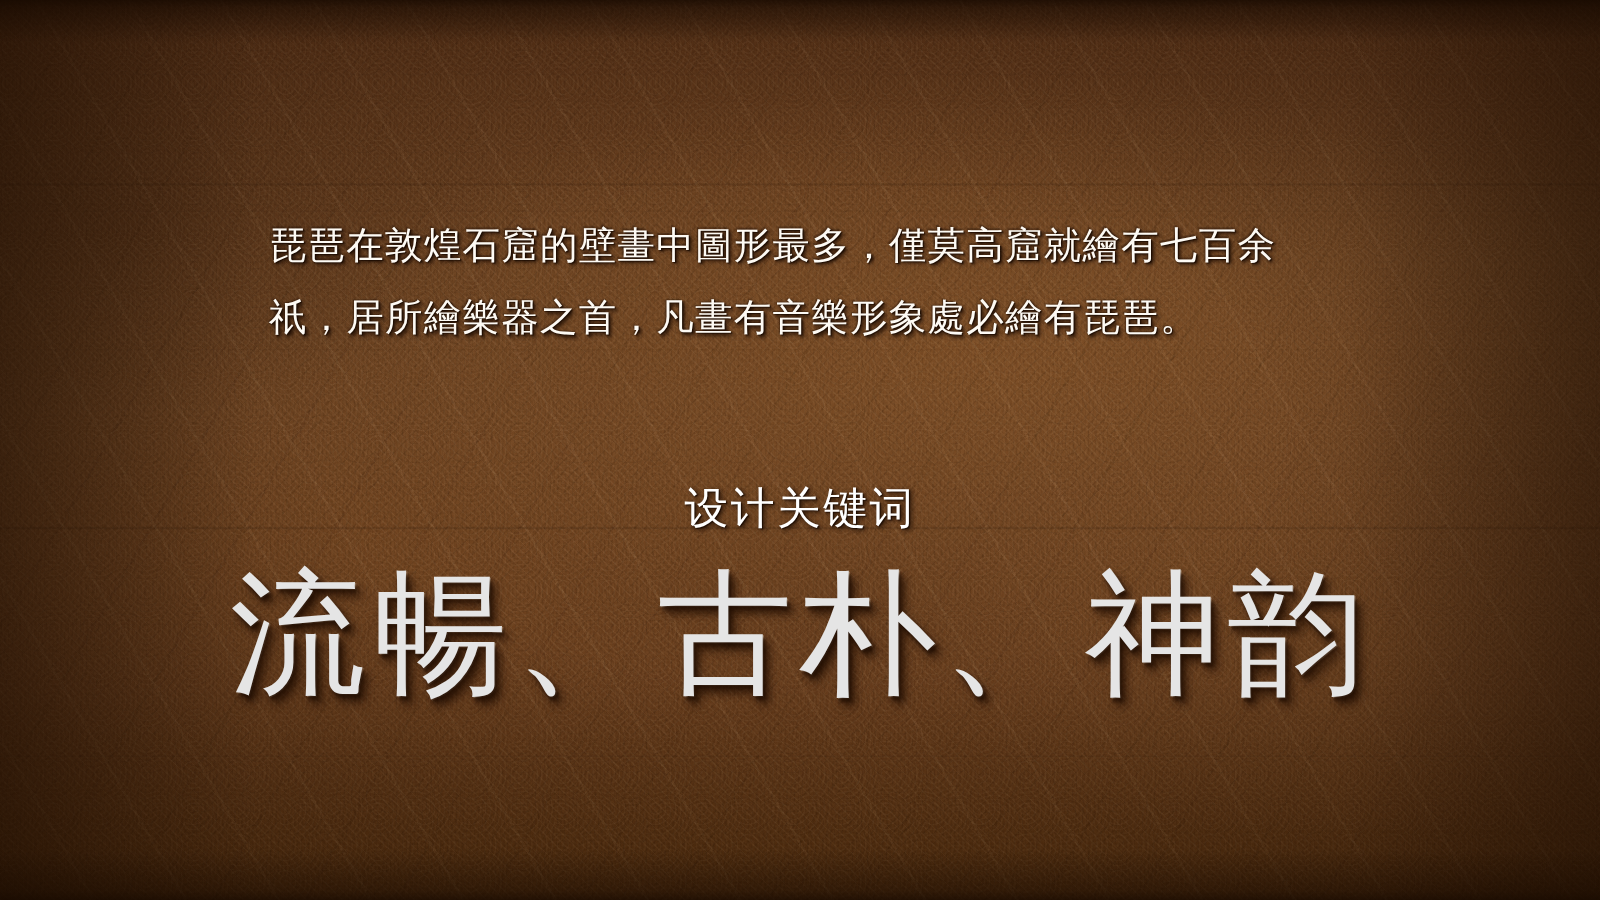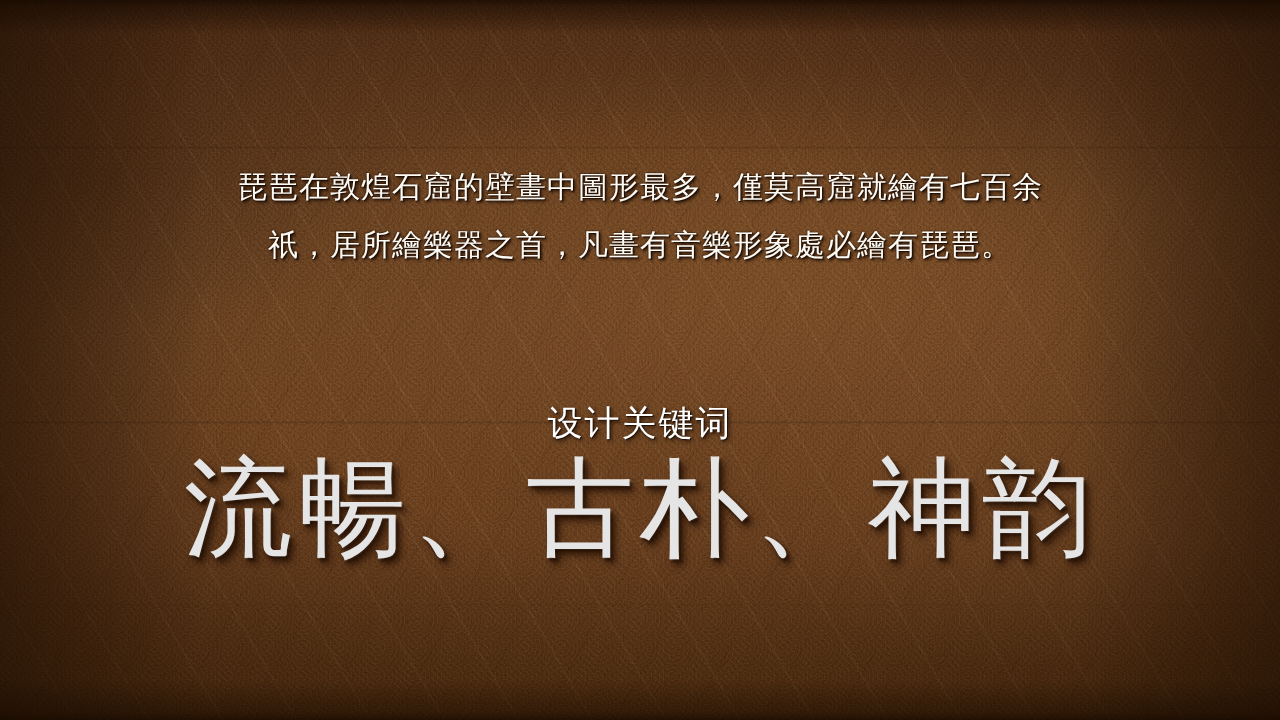--- a/index.html
+++ b/index.html
@@ -95,39 +95,38 @@
 
   
   #content {
     position: absolute;
     inset: 0;
     z-index: 5;
   }
 
   .paragraph {
     position: absolute;
-    top: 158px;
+    top: 168px;
     left: 215px;
     width: 850px;
-    text-align: center;
     color: #fdfaf4;
     font-family: "DejaVu Serif", "Liberation Serif", serif;
     font-size: 30px;
     line-height: 58px;
     letter-spacing: 1px;
     text-shadow:
        2px 2px 3px rgba(24, 9, 0, .92),
        1px 1px 1px rgba(24, 9, 0, .85),
       -1px -1px 1px rgba(24, 9, 0, .35);
     white-space: pre-line;
   }
 
   .subtitle {
     position: absolute;
-    top: 402px;
+    top: 386px;
     left: 0;
     width: 1280px;
     text-align: center;
     color: #ffffff;
     font-family: "DejaVu Sans", "Liberation Sans", sans-serif;
     font-size: 35px;
     line-height: 42px;
     letter-spacing: 2px;
     text-shadow:
        2px 2px 4px rgba(22, 8, 0, .88),

